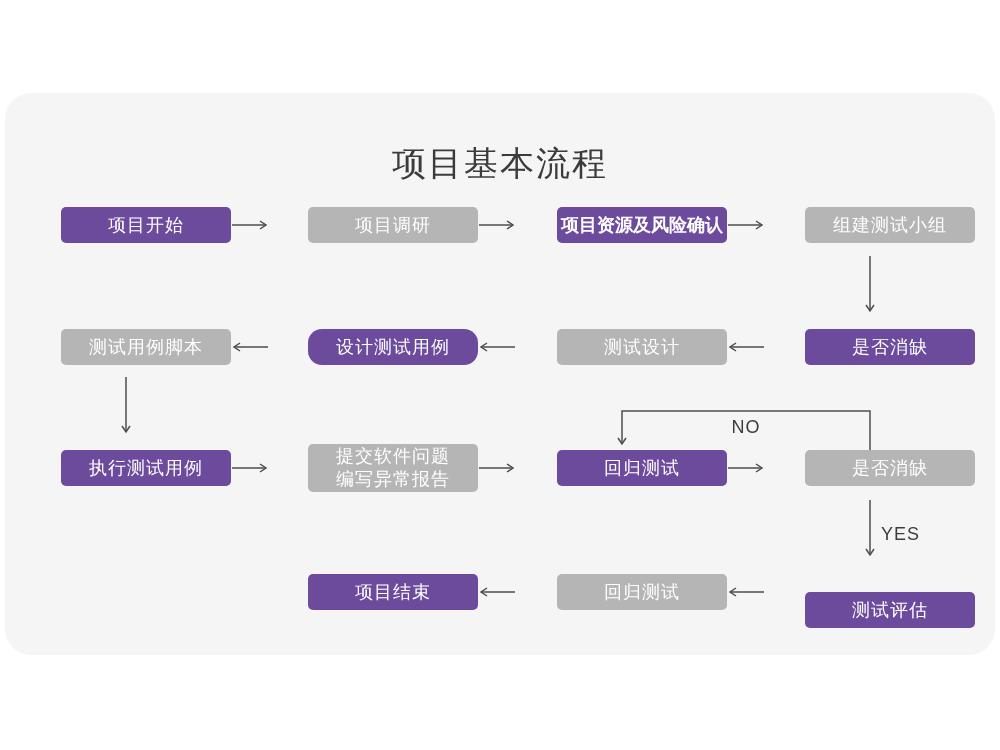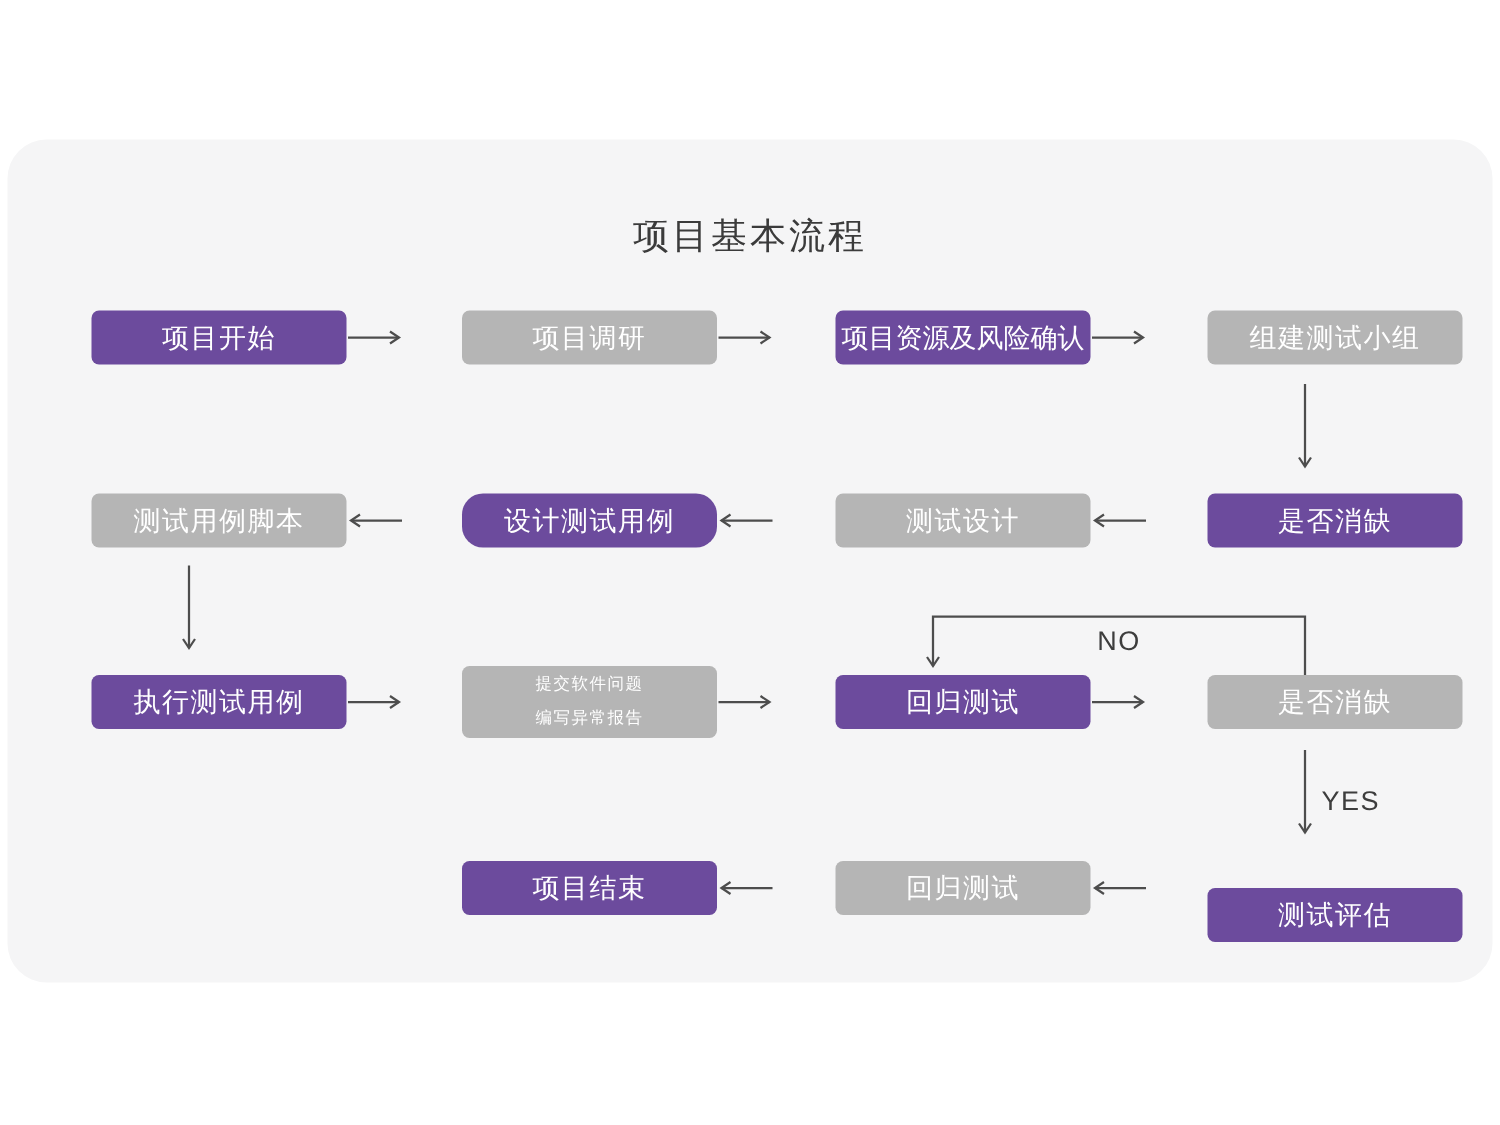--- a/index.html
+++ b/index.html
@@ -6,51 +6,51 @@
   .stage{
     position:relative;width:1000px;height:750px;overflow:hidden;
     font-family:"Liberation Sans","DejaVu Sans",sans-serif;
   }
   .card{
     position:absolute;left:5px;top:93px;width:990px;height:562px;
     background:#f5f5f6;border-radius:26px;
   }
   .title{
     position:absolute;left:0;top:141px;width:1000px;margin:0;
-    text-align:center;font-size:24px;font-weight:400;color:#3b3b3b;
+    text-align:center;font-size:34px;font-weight:400;color:#3b3b3b;
     letter-spacing:2px;
   }
   .node{
     position:absolute;width:170px;height:36px;border-radius:5px;
     display:flex;align-items:center;justify-content:center;
     font-size:18px;color:#ffffff;text-align:center;letter-spacing:1px;
     box-sizing:border-box;
     margin-left:20px;
   }
   .node.purple{background:#6c4b9d;}
   .node.gray{background:#b5b5b5;}
-  .node.two-line{height:48px;flex-direction:column;font-size:11px;line-height:23px;}
+  .node.two-line{height:48px;flex-direction:column;font-size:18px;line-height:23px;}
   .edges{position:absolute;left:0;top:0;width:1000px;height:750px;pointer-events:none;}
   .edges line,.edges path{stroke:#4d4d4d;stroke-width:1.5;fill:none;}
   .edges text{
     fill:#3d3d3d;font-size:18px;letter-spacing:1px;
     font-family:"Liberation Sans","DejaVu Sans",sans-serif;
   }
 </style>
 </head>
 <body>
 
 <div class="stage">
   <div class="card"></div>
 
   <h1 class="title">项目基本流程</h1>
 
   <div class="node purple" style="left:41px;top:207px;">项目开始</div>
   <div class="node gray" style="left:288px;top:207px;">项目调研</div>
-  <div class="node purple" style="left:537px;top:207px;letter-spacing:0;">项目资源及风险确认</div>
+  <div class="node purple" style="left:537px;top:207px;letter-spacing:0;font-weight:bold;">项目资源及风险确认</div>
   <div class="node gray" style="left:785px;top:207px;">组建测试小组</div>
 
   <div class="node gray" style="left:41px;top:329px;">测试用例脚本</div>
   <div class="node purple" style="left:288px;top:329px;border-radius:14px;">设计测试用例</div>
   <div class="node gray" style="left:537px;top:329px;">测试设计</div>
   <div class="node purple" style="left:785px;top:329px;">是否消缺</div>
 
   <div class="node purple" style="left:41px;top:450px;">执行测试用例</div>
   <div class="node two-line gray" style="left:288px;top:444px;">
     <span>提交软件问题</span>

